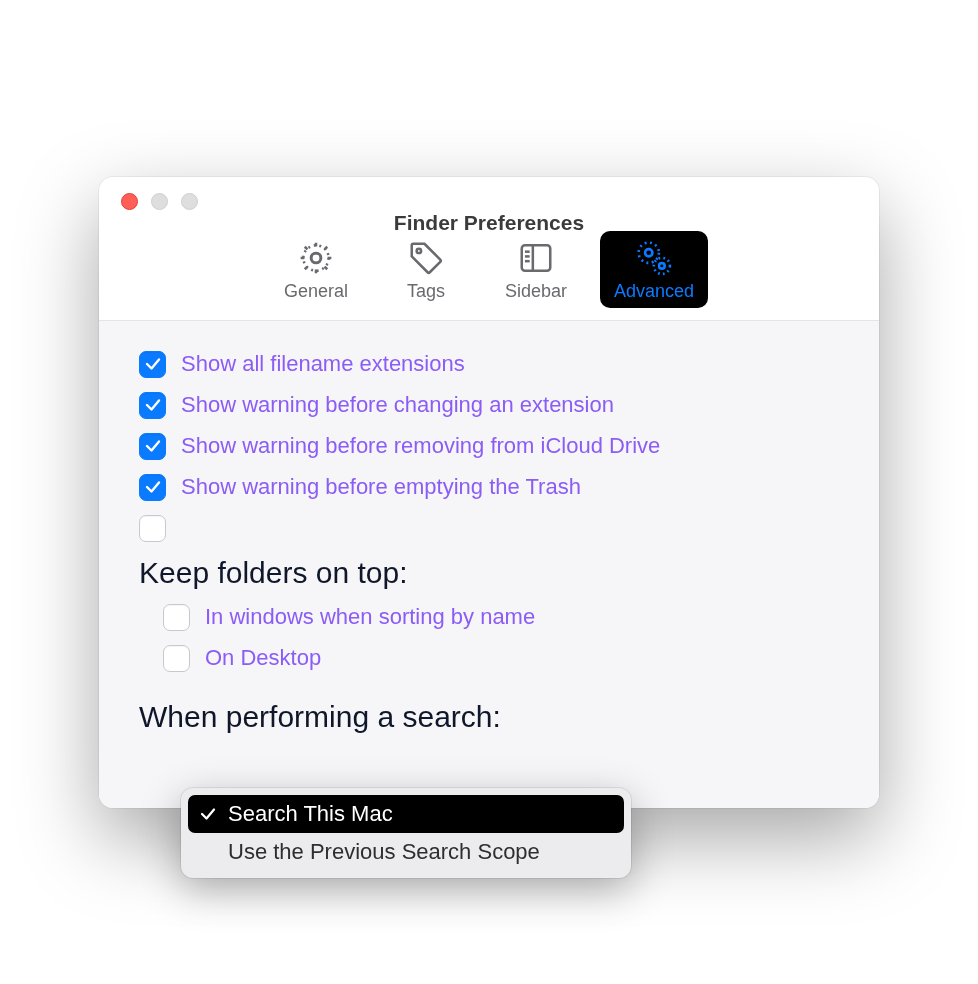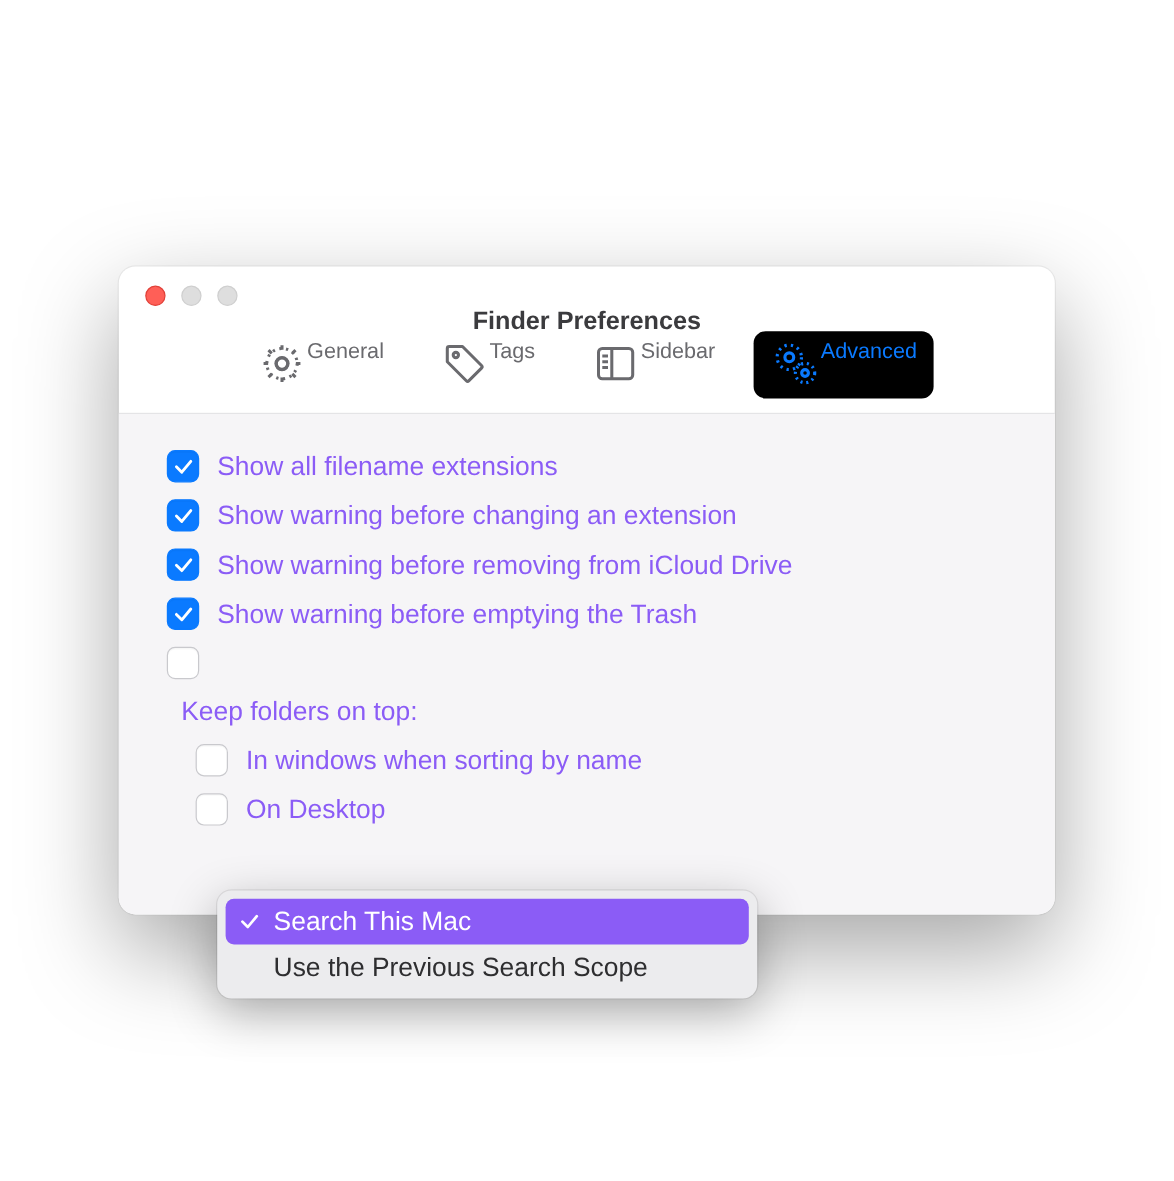--- a/index.html
+++ b/index.html
@@ -51,20 +51,22 @@
     }
     .toolbar {
       display: flex;
       justify-content: center;
       gap: 18px;
       padding: 6px 0 12px 0;
       border-bottom: 1px solid #e4e4e6;
     }
     .tool-item {
       display: flex;
+      flex-direction: column;
+      align-items: center;
       padding: 6px 14px;
       border-radius: 10px;
       cursor: default;
       color: #6a6a6e;
       min-width: 92px;
     }
     .tool-item.active {
       background: #000000;
       color: #0a7aff;
     }
@@ -87,23 +89,23 @@
       position: relative;
     }
     .row {
       display: flex;
       align-items: center;
       gap: 15px;
       margin-bottom: 14px;
     }
     .row.indent { margin-left: 24px; }
     .section-label {
-      font-size: 22px;
-      color: #8b5cf6;
-      margin: 12px 0 14px 12px;
+      font-size: 30px;
+      color: #0f172a;
+      margin: 12px 0 14px 0;
     }
     .section-label.search { margin-top: 28px; }
     .checkbox {
       width: 27px;
       height: 27px;
       border-radius: 7px;
       border: 1px solid #c9c9cd;
       background: #fff;
       flex-shrink: 0;
       display: flex;
@@ -134,21 +136,21 @@
     .menu-item {
       display: flex;
       align-items: center;
       padding: 6px 12px 6px 10px;
       border-radius: 7px;
       font-size: 22px;
       color: #2e2e30;
       gap: 10px;
     }
     .menu-item.selected {
-      background: #8b5cf6;
+      background: #000000;
       color: #fff;
     }
     .menu-check {
       width: 20px;
       display: flex;
       align-items: center;
       justify-content: center;
       flex-shrink: 0;
     }
   </style>
@@ -258,20 +260,21 @@
       </div>
       <span class="opt-label">In windows when sorting by name</span>
     </div>
     <div class="row indent">
       <div class="checkbox">
         
       </div>
       <span class="opt-label">On Desktop</span>
     </div>
 
+    <div class="section-label search">When performing a search:</div>
 
     <div class="dropdown-menu">
       <div class="menu-item selected">
         <span class="menu-check">
           <svg width="18" height="18" viewBox="0 0 24 24" fill="none" stroke="#fff" stroke-width="3" stroke-linecap="round" stroke-linejoin="round">
               <polyline points="4 12 10 18 20 6"></polyline>
             </svg>
         </span>
         <span>Search This Mac</span>
       </div>

